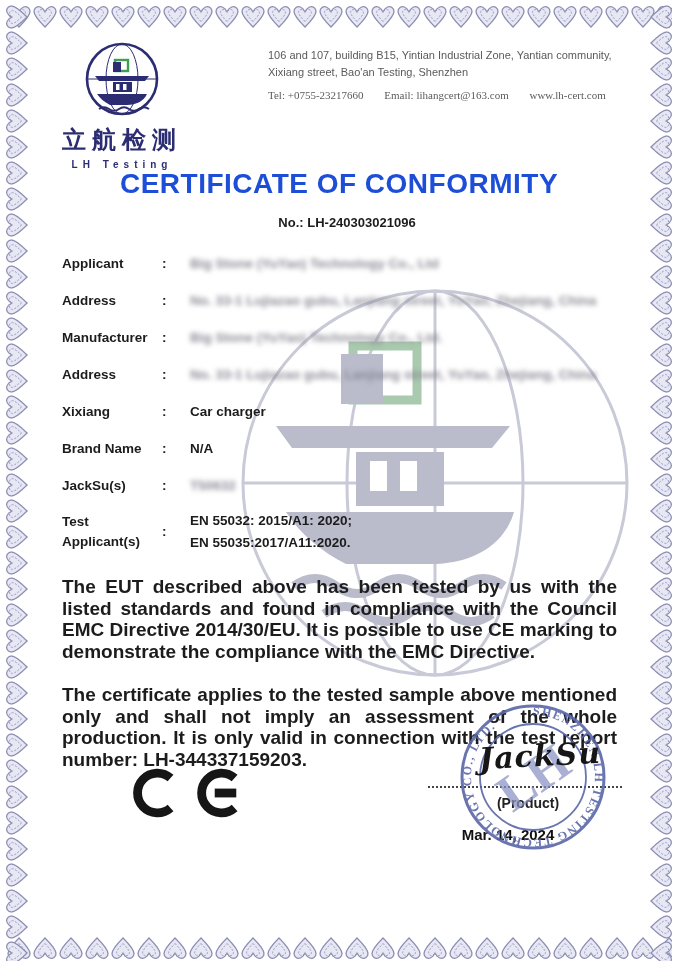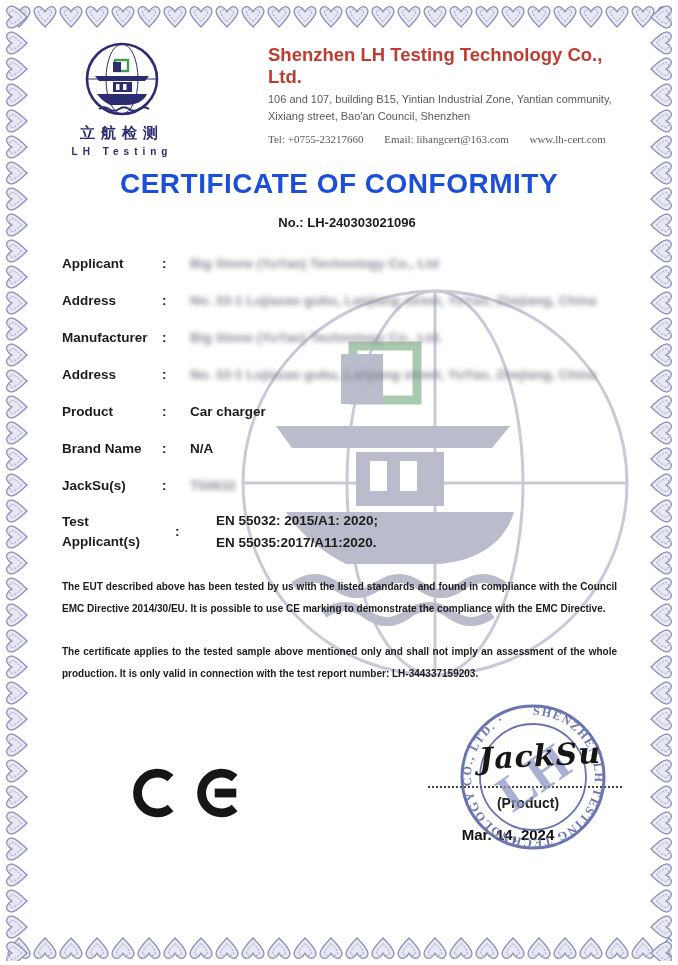--- a/index.html
+++ b/index.html
@@ -11,45 +11,45 @@
   
   .b-strip{position:absolute;}
   .b-top{left:6px;top:4px;}
   .b-bottom{left:6px;bottom:4px;}
   .b-left{left:4px;top:4px;}
   .b-right{right:4px;top:4px;}
   
   .watermark{position:absolute;left:228px;top:288px;z-index:0;pointer-events:none;}
   
   .logo-block{position:absolute;left:58px;top:40px;width:128px;text-align:center;z-index:2;}
-  .logo-cn{font-size:15px;font-weight:bold;color:#2c2c72;letter-spacing:6px;margin-top:2px;white-space:nowrap;}
+  .logo-cn{font-size:24px;font-weight:bold;color:#2c2c72;letter-spacing:6px;margin-top:2px;white-space:nowrap;}
   .logo-en{font-size:10px;font-weight:bold;color:#2c2c72;letter-spacing:5px;margin-top:3px;}
   .company-block{position:absolute;left:268px;top:44px;width:360px;z-index:2;}
   .company-name{font-size:18.5px;font-weight:bold;color:#c13b30;line-height:22px;}
   .company-addr{font-size:11px;color:#5a5a5a;line-height:17px;margin-top:3px;}
   .company-contact{font-size:11px;color:#5a5a5a;margin-top:8px;white-space:nowrap;font-family:Liberation Serif, serif;}
   .company-contact span{margin-right:18px;}
   
   .cert-title{position:absolute;left:0;top:168px;width:100%;text-align:center;
     font-size:28px;font-weight:bold;letter-spacing:.5px;color:#1d4ed8;z-index:2;}
   .cert-no{position:absolute;left:8px;top:215px;width:100%;text-align:center;
     font-size:13px;font-weight:bold;color:#1c1c1c;z-index:2;}
   
   .fields{position:absolute;left:62px;top:257px;width:556px;z-index:2;}
   .frow{display:flex;align-items:flex-end;margin-bottom:23px;font-size:13.5px;}
   .flabel{width:100px;font-weight:bold;flex:none;line-height:14px;}
   .fcolon{width:28px;flex:none;font-weight:bold;text-align:left;line-height:14px;}
   .fvalue{font-weight:bold;line-height:14px;}
   .redacted{filter:blur(2.4px);color:#8a8a96;font-weight:600;}
-  .frow-std{align-items:center;margin-top:-6px;gap:13px;}
+  .frow-std{align-items:center;margin-top:-6px;}
   .frow-std .flabel{line-height:20px;}
   .frow-std .fvalue{line-height:22px;}
   
   .paras{position:absolute;left:62px;top:576px;width:555px;z-index:2;}
-  .paras p{margin:0 0 22px 0;font-size:10px;font-weight:bold;line-height:21.5px;
+  .paras p{margin:0 0 22px 0;font-size:19px;font-weight:bold;line-height:21.5px;
     text-align:justify;color:#1c1c1c;}
   
   .ce-mark{position:absolute;left:128px;top:750px;z-index:2;}
   
   .sig-line{position:absolute;left:428px;top:786px;width:194px;border-bottom:2px dotted #444;z-index:2;}
   .manager{position:absolute;left:458px;top:795px;width:140px;text-align:center;
     font-size:14px;font-weight:bold;color:#222;z-index:2;}
   .issue-date{position:absolute;left:433px;top:826px;width:150px;text-align:center;
     font-size:15px;font-weight:bold;color:#111;z-index:2;}
   .stamp{position:absolute;left:458px;top:702px;z-index:3;opacity:.9;pointer-events:none;}
@@ -135,24 +135,23 @@
         <rect x="40" y="44" width="3.5" height="6" fill="#ffffff"></rect>
         <path d="M14 54 L64 54 C61 61 53 65 44 65 L27 65 C21 62 17 58 14 54 Z" fill="#2c2c72"></path>
         <path d="M16 69 q5 -3.5 10 0 q5 3.5 10 0 q5 -3.5 10 0 q5 3.5 10 0 q5 -3.5 10 0" fill="none" stroke="#2c2c72" stroke-width="2"></path>
       </g>
     </svg>
     <div class="logo-cn">立航检测</div>
     <div class="logo-en">LH Testing</div>
   </div>
 
   <div class="company-block">
-    <div class="company-name">Shenzhen LH Testing Technology Co., Ltd.</div>
     <div class="company-addr">
       <span>106 and 107, building B15, Yintian Industrial Zone, Yantian community,</span><br>
-      <span>Xixiang street, Bao'an Council, Shenzhen</span>
+      <span>Xixiang street, Bao'an Testing, Shenzhen</span>
     </div>
     <div class="company-contact">
       <span>Tel: +0755-23217660</span>
       <span>Email: lihangcert@163.com</span>
       <span>www.lh-cert.com</span>
     </div>
   </div>
 
   <div class="cert-title">CERTIFICATE OF CONFORMITY</div>
   <div class="cert-no">No.: LH-240303021096</div>
@@ -172,21 +171,21 @@
       <span class="flabel">Manufacturer</span>
       <span class="fcolon">:</span>
       <span class="fvalue redacted">Big Stone (YuYao) Technology Co., Ltd.</span>
     </div>
     <div class="frow">
       <span class="flabel">Address</span>
       <span class="fcolon">:</span>
       <span class="fvalue redacted">No. 33-1 Lujiazao gubu, Lanjiang street, YuYao, Zhejiang, China</span>
     </div>
     <div class="frow">
-      <span class="flabel">Product</span>
+      <span class="flabel">Xixiang</span>
       <span class="fcolon">:</span>
       <span class="fvalue">Car charger</span>
     </div>
     <div class="frow">
       <span class="flabel">Brand Name</span>
       <span class="fcolon">:</span>
       <span class="fvalue">N/A</span>
     </div>
     <div class="frow">
       <span class="flabel">JackSu(s)</span>

